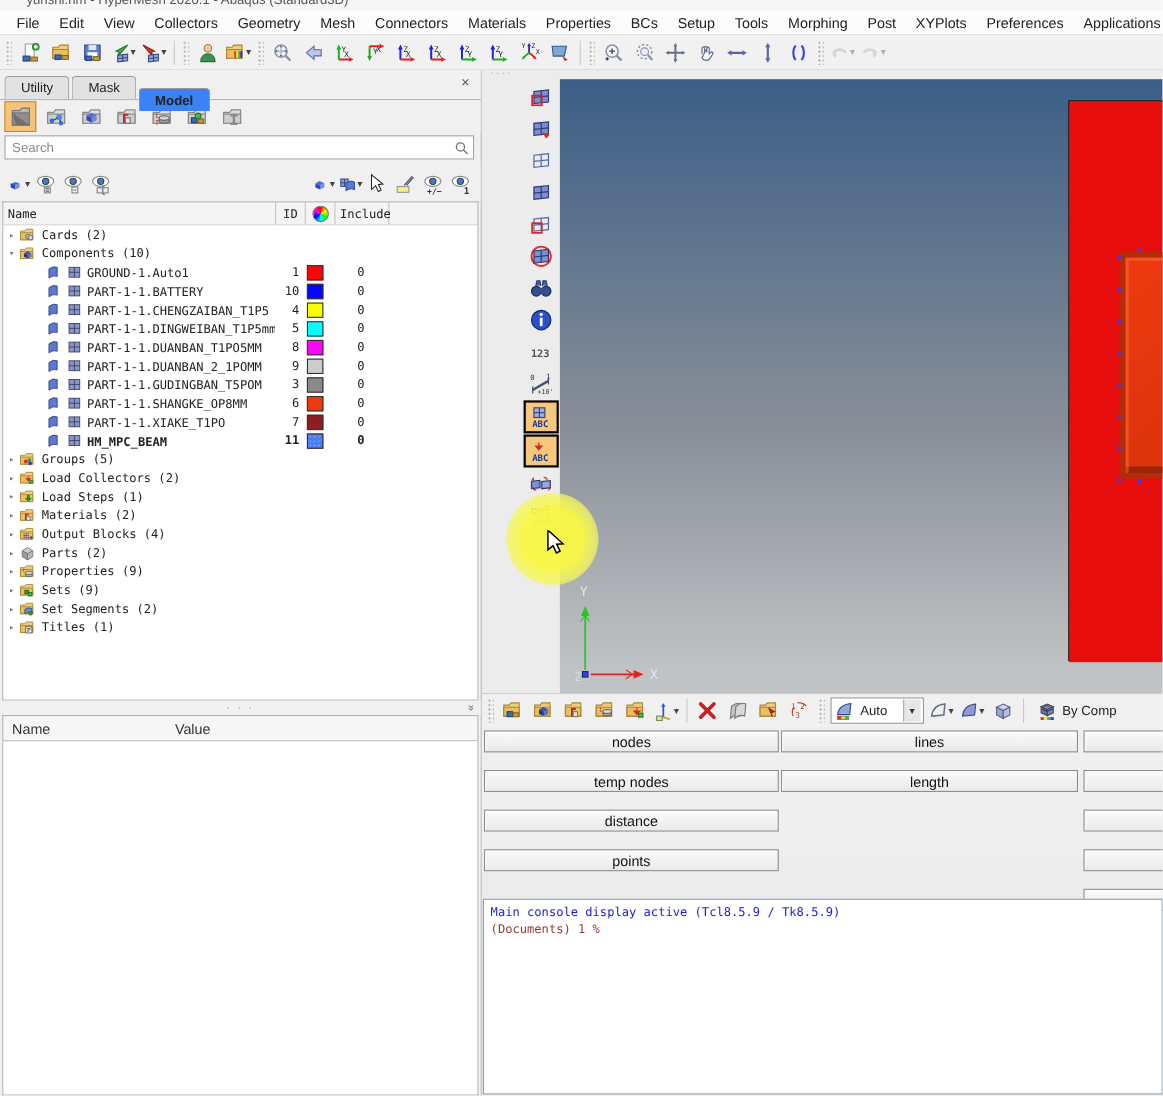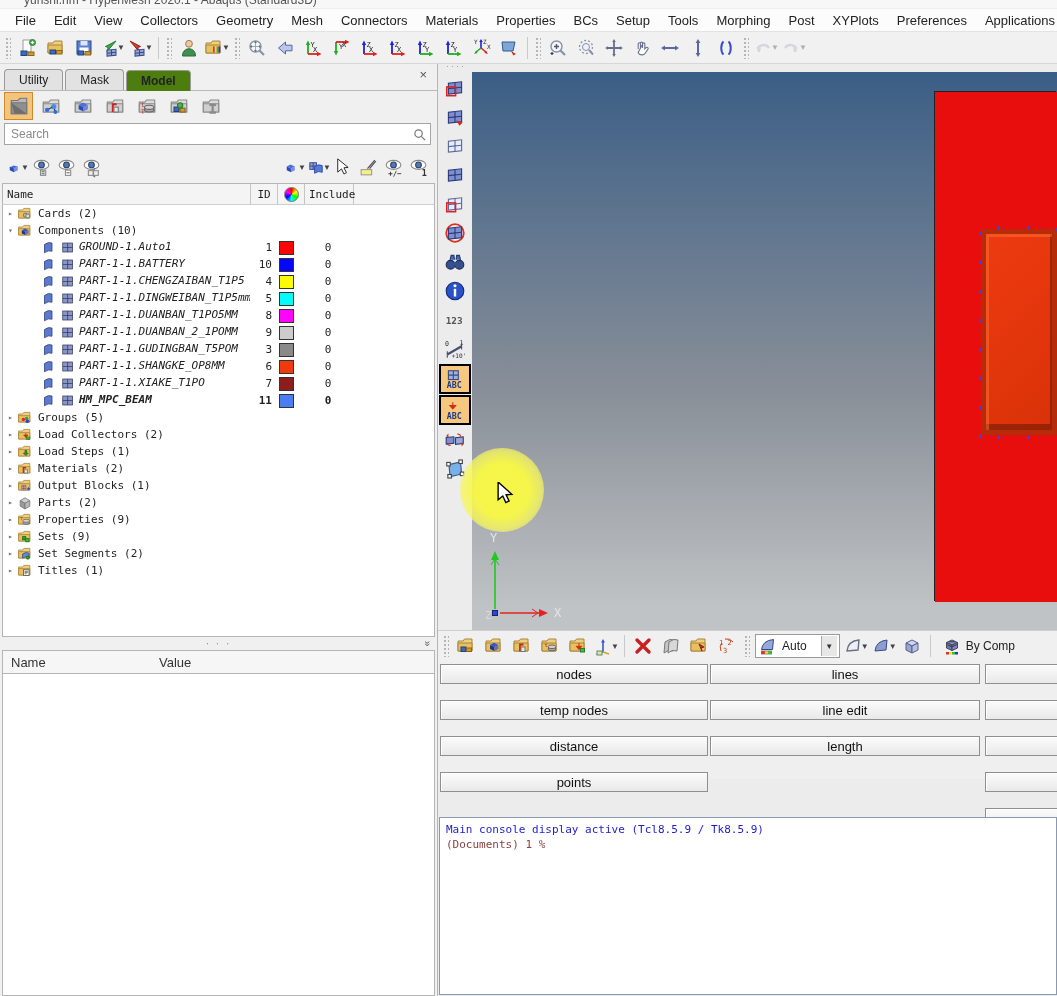--- a/index.html
+++ b/index.html
@@ -20,21 +20,21 @@
   .tb-caret{font-size:8px;color:#444;margin-left:-2px;width:8px;}
   .disabled{opacity:.38;}
   
   .main{display:flex;height:934px;}
   .left-panel{width:437px;background:#f0f0f0;border-right:1px solid #b5b5b5;display:flex;flex-direction:column;}
   .right-region{position:relative;width:619px;background:#ececec;overflow:hidden;}
   
   .tabrow{height:26px;display:flex;align-items:flex-end;padding-left:4px;background:#f0f0f0;position:relative;border-bottom:1px solid #b9b9b9;}
   .tab{padding:3px 14px 3px;border:1px solid #9a9a9a;border-bottom:none;border-radius:4px 4px 0 0;
        background:#e2e2e2;margin-right:2px;font-size:12px;}
-  .tab.active{background:#4d7c0f;font-weight:bold;position:relative;top:1px;}
+  .tab.active{background:#3b82f6;font-weight:bold;position:relative;top:11px;}
   .tab-close{position:absolute;right:10px;top:3px;font-size:13px;color:#555;cursor:default;}
   .browser-bar{height:30px;display:flex;align-items:center;padding-left:4px;gap:3px;background:#f0f0f0;}
   .bb-btn{width:27px;height:26px;display:flex;align-items:center;justify-content:center;border:1px solid transparent;}
   .bb-btn.sel{background:#f5c47c;border:1px solid #c98a2e;}
   .bb-btn svg{width:22px;height:22px;}
   .searchrow{height:26px;padding:2px 6px 2px 4px;}
   .searchbox{height:20px;border:1px solid #a5a5a5;background:#fff;display:flex;align-items:center;padding:0 4px;}
   .searchbox input{flex:1;border:none;outline:none;font-size:12px;color:#333;background:transparent;}
   .searchbox input::placeholder{color:#8a8a8a;}
   .treebar{height:32px;display:flex;align-items:center;padding:0 6px 0 4px;background:#f0f0f0;}
@@ -44,21 +44,21 @@
   .hdr{height:20px;display:flex;align-items:center;background:#f4f4f4;border:1px solid #b5b5b5;border-bottom:1px solid #cfcfcf;
        font:11px "DejaVu Sans Mono",monospace;margin:0 2px;}
   .hdr div{border-right:1px solid #c4c4c4;height:100%;display:flex;align-items:center;padding-left:4px;}
   .h-name{width:243px;}  .h-id{width:26px;justify-content:center;padding-left:0!important;}
   .h-col{width:26px;justify-content:center;padding-left:0!important;}
   .h-inc{width:44px;} .h-rest{flex:1;border-right:none!important;}
   .colorwheel{width:13px;height:13px;border-radius:50%;border:1px solid #777;
       background:conic-gradient(#f00,#ff0,#0f0,#0ff,#00f,#f0f,#f00);}
   .treearea{flex:0 0 431px;background:#fff;border:1px solid #b5b5b5;border-top:none;margin:0 2px;overflow:hidden;}
   .trow{display:flex;align-items:center;height:17px;font:11px "DejaVu Sans Mono",monospace;white-space:nowrap;}
-  .c-name{width:247px;display:flex;align-items:flex-start;overflow:hidden;font-style:italic;}
+  .c-name{width:247px;display:flex;align-items:flex-end;overflow:hidden;}
   .c-id{width:22px;text-align:right;padding-right:3px;}
   .c-sw{width:28px;display:flex;justify-content:flex-start;padding-left:4px;}
   .c-inc{width:42px;text-align:center;}
   .sw{width:13px;height:12px;border:1px solid #333;}
   .tw-arrow{width:11px;font-size:8px;color:#777;text-align:center;flex:0 0 11px;margin-left:2px;}
   .f-icon{width:19px;height:16px;flex:0 0 19px;margin-right:3px;}
   .f-icon svg{width:18px;height:16px;}
   .child-ind{width:30px;flex:0 0 30px;border-left:1px dotted #bbb;margin-left:7px;}
   .g-icon{width:17px;height:15px;flex:0 0 17px;margin-right:2px;}
   .g-icon svg{width:16px;height:15px;}
@@ -66,21 +66,21 @@
   .splitter{height:13px;display:flex;align-items:center;justify-content:center;position:relative;color:#888;background:#f0f0f0;}
   .splitter .dots{letter-spacing:2px;font-size:10px;}
   .splitter .chev{position:absolute;right:6px;font-size:10px;color:#666;}
   .nv-hdr{height:22px;display:flex;align-items:center;background:#f6f6f6;border:1px solid #b5b5b5;margin:0 2px;font-size:13px;color:#333;}
   .nv-hdr div{padding-left:8px;}
   .nv-name{width:140px;} .nv-value{flex:1;}
   .nv-body{flex:1;background:#fff;border:1px solid #b5b5b5;border-top:none;margin:0 2px 2px;}
   
   .vp-topbar{height:8px;background:#ececec;}
   .vp-topbar .dots{margin-left:8px;font-size:9px;color:#999;letter-spacing:2px;line-height:5px;display:block;}
-  .vp-wrap{display:flex;height:558px;}
+  .vp-wrap{display:flex;height:558px;margin-left:37px;}
   .vstrip{width:34px;background:#ececec;display:flex;flex-direction:column;align-items:center;padding-top:2px;gap:1px;}
   .vs-btn{width:28px;height:26px;display:flex;align-items:center;justify-content:center;border:1px solid transparent;}
   .vs-btn.sel{background:#f6c87e;border:2px solid #000000;}
   .vs-btn svg{width:22px;height:22px;}
   .graphics{position:relative;flex:1;overflow:hidden;}
   .plate{position:absolute;box-shadow:-1px -1px 0 #222;}
   .inner-panel{position:absolute;}
   .glow{position:absolute;border-radius:50%;
     background:radial-gradient(circle,rgba(248,248,70,.97) 0 45%,rgba(246,246,96,.8) 65%,rgba(244,244,120,0) 100%);}
   .cursor-svg{position:absolute;z-index:9;}
@@ -767,21 +767,21 @@
         </div>
         <div class="trow">
           <span class="tw-arrow">▸</span>
           <span class="f-icon"><svg viewBox="0 0 20 20">
               <path d="M2 5h5l1.5-2H16v12H2z" fill="#efce7e" stroke="#a8863c"></path>
               <path d="M2 7h14v8H2z" fill="#e8c05e" stroke="#a8863c"></path>
               <rect x="6" y="9" width="5" height="6" fill="#f0f0f0" stroke="#777"></rect>
               <path d="M6 11h5M6 13h5M8.5 9v6" stroke="#a33"></path>
               <path d="M12 13.5h4M16 13.5l-2-1.6v3.2z" fill="#2a52c8" stroke="#2a52c8"></path>
             </svg></span>
-          <span>Output Blocks (1)</span>
+          <span>Output Blocks (4)</span>
         </div>
         <div class="trow">
           <span class="tw-arrow">▸</span>
           <span class="f-icon"><svg viewBox="0 0 20 20">
               <path d="M4 7l6-3.5L16 7l-6 3.5z" fill="#cfcfcf" stroke="#777"></path>
               <path d="M4 7v7l6 3.5v-7z" fill="#9a9a9a" stroke="#777"></path>
               <path d="M16 7v7l-6 3.5v-7z" fill="#b8b8b8" stroke="#777"></path>
             </svg></span>
           <span>Parts (2)</span>
         </div>
@@ -1124,21 +1124,20 @@
       </div>
     <div class="panel-area">
         <div class="pcol" style="left: 2px; width: 268px;">
           <div class="pbtn">nodes</div>
           <div class="pbtn">temp nodes</div>
           <div class="pbtn">distance</div>
           <div class="pbtn">points</div>
         </div>
         <div class="pcol" style="left: 272px; width: 270px;">
           <div class="pbtn">lines</div>
-          <div class="pbtn">line edit</div>
           <div class="pbtn">length</div>
         </div>
         <div class="pcol" style="left: 547px; width: 120px;">
           <div class="pbtn"></div>
           <div class="pbtn"></div>
           <div class="pbtn"></div>
           <div class="pbtn"></div>
           <div class="pbtn"></div>
         </div>
       </div>

